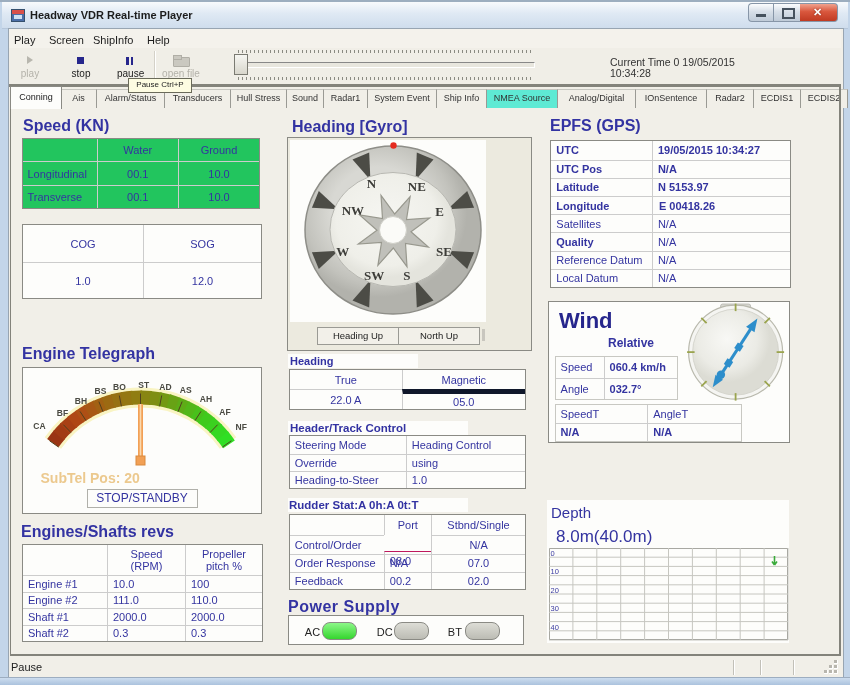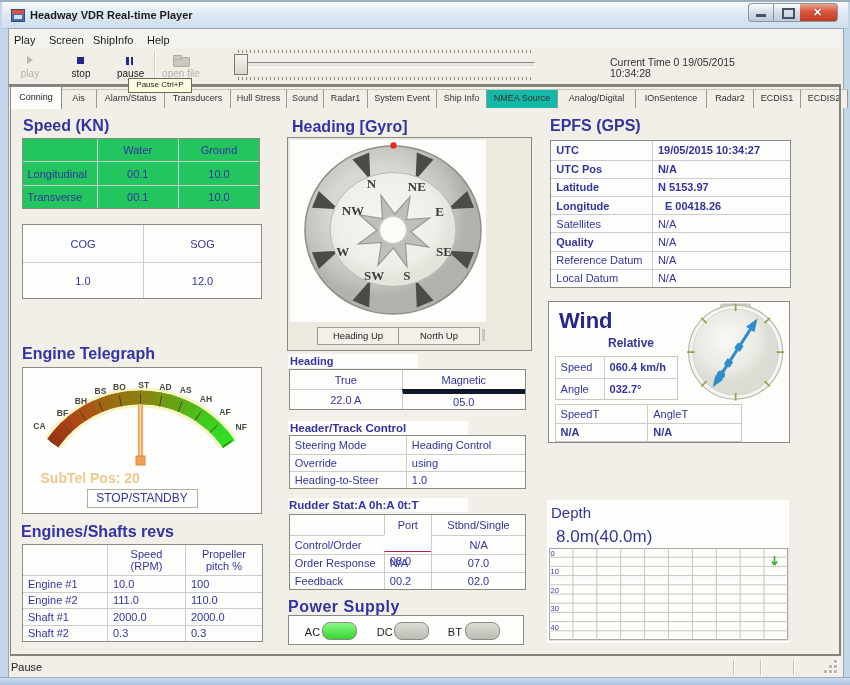--- a/index.html
+++ b/index.html
@@ -201,21 +201,21 @@
 <div style="position:absolute;left:610px;top:57px;font-size:10.5px;color:#333;line-height:11px;">Current Time 0 19/05/2015<br>10:34:28</div>
 <div style="position:absolute;left:10px;top:86px;width:50px;height:22px;background:#fdfdfb;border:1px solid #8a8a84;border-bottom:none;z-index:3;text-align:center;line-height:21px;font-size:9px;color:#222;">Conning</div>
 <div style="position:absolute;left:61px;top:89px;width:35px;height:18px;background:#f1efe8;border-right:1px solid #9a9a94;border-top:1px solid #c6c6c0;text-align:center;line-height:17px;font-size:9px;color:#333;white-space:nowrap;overflow:hidden;">Ais</div>
 <div style="position:absolute;left:97px;top:89px;width:67px;height:18px;background:#f1efe8;border-right:1px solid #9a9a94;border-top:1px solid #c6c6c0;text-align:center;line-height:17px;font-size:9px;color:#333;white-space:nowrap;overflow:hidden;">Alarm/Status</div>
 <div style="position:absolute;left:165px;top:89px;width:65px;height:18px;background:#f1efe8;border-right:1px solid #9a9a94;border-top:1px solid #c6c6c0;text-align:center;line-height:17px;font-size:9px;color:#333;white-space:nowrap;overflow:hidden;">Transducers</div>
 <div style="position:absolute;left:231px;top:89px;width:55px;height:18px;background:#f1efe8;border-right:1px solid #9a9a94;border-top:1px solid #c6c6c0;text-align:center;line-height:17px;font-size:9px;color:#333;white-space:nowrap;overflow:hidden;">Hull Stress</div>
 <div style="position:absolute;left:287px;top:89px;width:36px;height:18px;background:#f1efe8;border-right:1px solid #9a9a94;border-top:1px solid #c6c6c0;text-align:center;line-height:17px;font-size:9px;color:#333;white-space:nowrap;overflow:hidden;">Sound</div>
 <div style="position:absolute;left:324px;top:89px;width:43px;height:18px;background:#f1efe8;border-right:1px solid #9a9a94;border-top:1px solid #c6c6c0;text-align:center;line-height:17px;font-size:9px;color:#333;white-space:nowrap;overflow:hidden;">Radar1</div>
 <div style="position:absolute;left:368px;top:89px;width:68px;height:18px;background:#f1efe8;border-right:1px solid #9a9a94;border-top:1px solid #c6c6c0;text-align:center;line-height:17px;font-size:9px;color:#333;white-space:nowrap;overflow:hidden;">System Event</div>
 <div style="position:absolute;left:437px;top:89px;width:49px;height:18px;background:#f1efe8;border-right:1px solid #9a9a94;border-top:1px solid #c6c6c0;text-align:center;line-height:17px;font-size:9px;color:#333;white-space:nowrap;overflow:hidden;">Ship Info</div>
-<div style="position:absolute;left:487px;top:89px;width:70px;height:18px;background:#14b8a6;border-right:1px solid #9a9a94;border-top:1px solid #c6c6c0;text-align:center;line-height:17px;font-size:9px;color:#333;white-space:nowrap;overflow:hidden;">NMEA Source</div>
+<div style="position:absolute;left:487px;top:89px;width:70px;height:18px;background:#5eead4;border-right:1px solid #9a9a94;border-top:1px solid #c6c6c0;text-align:center;line-height:17px;font-size:9px;color:#333;white-space:nowrap;overflow:hidden;">NMEA Source</div>
 <div style="position:absolute;left:558px;top:89px;width:77px;height:18px;background:#f1efe8;border-right:1px solid #9a9a94;border-top:1px solid #c6c6c0;text-align:center;line-height:17px;font-size:9px;color:#333;white-space:nowrap;overflow:hidden;">Analog/Digital</div>
 <div style="position:absolute;left:636px;top:89px;width:70px;height:18px;background:#f1efe8;border-right:1px solid #9a9a94;border-top:1px solid #c6c6c0;text-align:center;line-height:17px;font-size:9px;color:#333;white-space:nowrap;overflow:hidden;">IOnSentence</div>
 <div style="position:absolute;left:707px;top:89px;width:46px;height:18px;background:#f1efe8;border-right:1px solid #9a9a94;border-top:1px solid #c6c6c0;text-align:center;line-height:17px;font-size:9px;color:#333;white-space:nowrap;overflow:hidden;">Radar2</div>
 <div style="position:absolute;left:754px;top:89px;width:46px;height:18px;background:#f1efe8;border-right:1px solid #9a9a94;border-top:1px solid #c6c6c0;text-align:center;line-height:17px;font-size:9px;color:#333;white-space:nowrap;overflow:hidden;">ECDIS1</div>
 <div style="position:absolute;left:801px;top:89px;width:46px;height:18px;background:#f1efe8;border-right:1px solid #9a9a94;border-top:1px solid #c6c6c0;text-align:center;line-height:17px;font-size:9px;color:#333;white-space:nowrap;overflow:hidden;">ECDIS2</div>
 <div style="position:absolute;left:128px;top:78px;width:62px;height:13px;background:#fdfce2;border:1px solid #6a6a5a;z-index:5;font-size:8px;color:#222;text-align:center;line-height:12px;white-space:nowrap;">Pause Ctrl+P</div>
 <div style="position:absolute;left:11px;top:108px;width:829px;height:547px;background:#f1efe8;"></div>
 <div style="position:absolute;left:9.5px;top:86px;width:1.5px;height:569px;background:#83837b;"></div>
 <div style="position:absolute;left:839px;top:86px;width:1.5px;height:569px;background:#83837b;"></div>
 <div style="position:absolute;left:9.5px;top:654px;width:831px;height:2px;background:#83837b;"></div>
@@ -512,21 +512,21 @@
     <div style="position:absolute;left:0px;top:36.4px;width:100.6px;height:18.2px;border-top:1px solid #cccccc;box-sizing:border-box;font-weight:bold;">
       <div style="position:absolute;left:5px;top:50%;transform:translateY(-50%);white-space:nowrap;">Latitude</div>
     </div>
     <div style="position:absolute;left:100.6px;top:36.4px;width:138.4px;height:18.2px;border-top:1px solid #cccccc;border-left:1px solid #cccccc;box-sizing:border-box;font-weight:bold;">
       <div style="position:absolute;left:5px;top:50%;transform:translateY(-50%);white-space:nowrap;">N 5153.97</div>
     </div>
     <div style="position:absolute;left:0px;top:54.599999999999994px;width:100.6px;height:18.2px;border-top:1px solid #cccccc;box-sizing:border-box;font-weight:bold;">
       <div style="position:absolute;left:5px;top:50%;transform:translateY(-50%);white-space:nowrap;">Longitude</div>
     </div>
     <div style="position:absolute;left:100.6px;top:54.599999999999994px;width:138.4px;height:18.2px;border-top:1px solid #cccccc;border-left:1px solid #cccccc;box-sizing:border-box;font-weight:bold;">
-      <div style="position:absolute;left:12px;top:50%;transform:translateY(-50%);white-space:nowrap;">E 00418.26</div>
+      <div style="position:absolute;left:6px;top:50%;transform:translateY(-50%);white-space:nowrap;">E 00418.26</div>
     </div>
     <div style="position:absolute;left:0px;top:72.8px;width:100.6px;height:18.2px;border-top:1px solid #cccccc;box-sizing:border-box;">
       <div style="position:absolute;left:5px;top:50%;transform:translateY(-50%);white-space:nowrap;">Satellites</div>
     </div>
     <div style="position:absolute;left:100.6px;top:72.8px;width:138.4px;height:18.2px;border-top:1px solid #cccccc;border-left:1px solid #cccccc;box-sizing:border-box;">
       <div style="position:absolute;left:5px;top:50%;transform:translateY(-50%);white-space:nowrap;">N/A</div>
     </div>
     <div style="position:absolute;left:0px;top:91.0px;width:100.6px;height:18.2px;border-top:1px solid #cccccc;box-sizing:border-box;font-weight:bold;">
       <div style="position:absolute;left:5px;top:50%;transform:translateY(-50%);white-space:nowrap;">Quality</div>
     </div>

